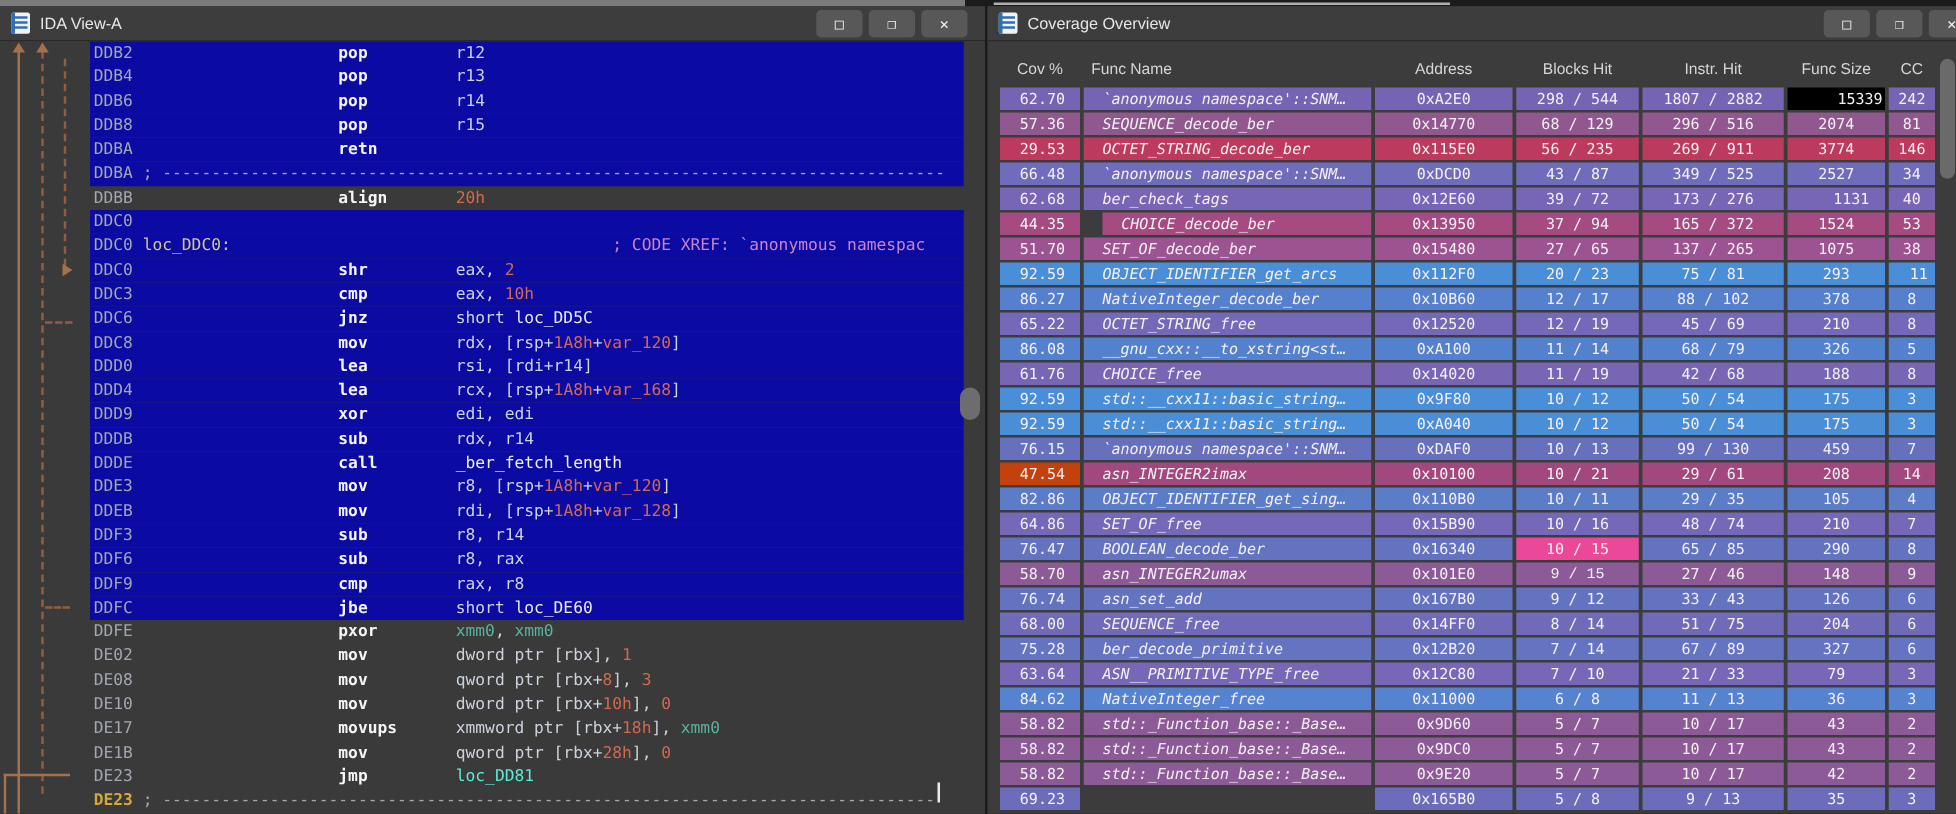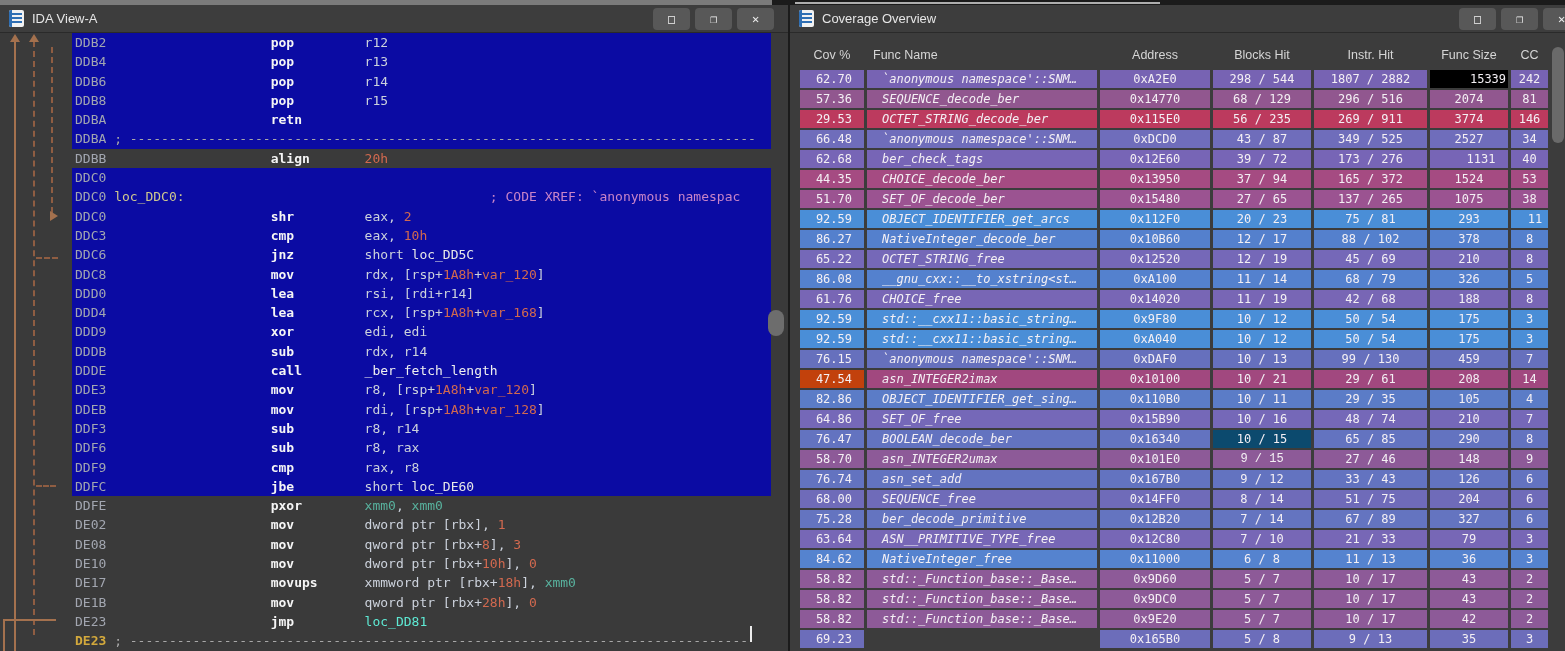--- a/index.html
+++ b/index.html
@@ -180,21 +180,21 @@
       <div class="cell" style="background: rgb(111, 109, 187);">2527</div>
       <div class="cell" style="background: rgb(111, 109, 187);">34</div>
       <div class="cell ccov" style="background: rgb(119, 101, 182);">62.68</div>
       <div class="cell cname" style="background: rgb(119, 101, 182);">ber_check_tags</div>
       <div class="cell" style="background: rgb(119, 101, 182);">0x12E60</div>
       <div class="cell" style="background: rgb(119, 101, 182);">39 / 72</div>
       <div class="cell" style="background: rgb(119, 101, 182);">173 / 276</div>
       <div class="cell" style="background: rgb(119, 101, 182); padding-left: 24px;">1131</div>
       <div class="cell" style="background: rgb(119, 101, 182);">40</div>
       <div class="cell ccov" style="background: rgb(165, 75, 130);">44.35</div>
-      <div class="cell cname" style="background: rgb(165, 75, 130);">CHOICE_decode_ber</div>
+      <div class="cell cname" style="background: rgb(165, 75, 130); margin-left: 15px;">CHOICE_decode_ber</div>
       <div class="cell" style="background: rgb(165, 75, 130);">0x13950</div>
       <div class="cell" style="background: rgb(165, 75, 130);">37 / 94</div>
       <div class="cell" style="background: rgb(165, 75, 130);">165 / 372</div>
       <div class="cell" style="background: rgb(165, 75, 130);">1524</div>
       <div class="cell" style="background: rgb(165, 75, 130);">53</div>
       <div class="cell ccov" style="background: rgb(155, 83, 145);">51.70</div>
       <div class="cell cname" style="background: rgb(155, 83, 145);">SET_OF_decode_ber</div>
       <div class="cell" style="background: rgb(155, 83, 145);">0x15480</div>
       <div class="cell" style="background: rgb(155, 83, 145);">27 / 65</div>
       <div class="cell" style="background: rgb(155, 83, 145);">137 / 265</div>
@@ -273,21 +273,21 @@
       <div class="cell ccov" style="background: rgb(117, 104, 184);">64.86</div>
       <div class="cell cname" style="background: rgb(117, 104, 184);">SET_OF_free</div>
       <div class="cell" style="background: rgb(117, 104, 184);">0x15B90</div>
       <div class="cell" style="background: rgb(117, 104, 184);">10 / 16</div>
       <div class="cell" style="background: rgb(117, 104, 184);">48 / 74</div>
       <div class="cell" style="background: rgb(117, 104, 184);">210</div>
       <div class="cell" style="background: rgb(117, 104, 184);">7</div>
       <div class="cell ccov" style="background: rgb(99, 115, 192);">76.47</div>
       <div class="cell cname" style="background: rgb(99, 115, 192);">BOOLEAN_decode_ber</div>
       <div class="cell" style="background: rgb(99, 115, 192);">0x16340</div>
-      <div class="cell" style="background: #0c4a6e;">10 / 15</div>
+      <div class="cell" style="background: #ec4899;">10 / 15</div>
       <div class="cell" style="background: rgb(99, 115, 192);">65 / 85</div>
       <div class="cell" style="background: rgb(99, 115, 192);">290</div>
       <div class="cell" style="background: rgb(99, 115, 192);">8</div>
       <div class="cell ccov" style="background: rgb(141, 90, 152);">58.70</div>
       <div class="cell cname" style="background: rgb(141, 90, 152);">asn_INTEGER2umax</div>
       <div class="cell" style="background: rgb(141, 90, 152);">0x101E0</div>
       <div class="cell" style="background: rgb(141, 90, 152); font-family: Liberation Mono, monospace;">9 / 15</div>
       <div class="cell" style="background: rgb(141, 90, 152);">27 / 46</div>
       <div class="cell" style="background: rgb(141, 90, 152);">148</div>
       <div class="cell" style="background: rgb(141, 90, 152);">9</div>

